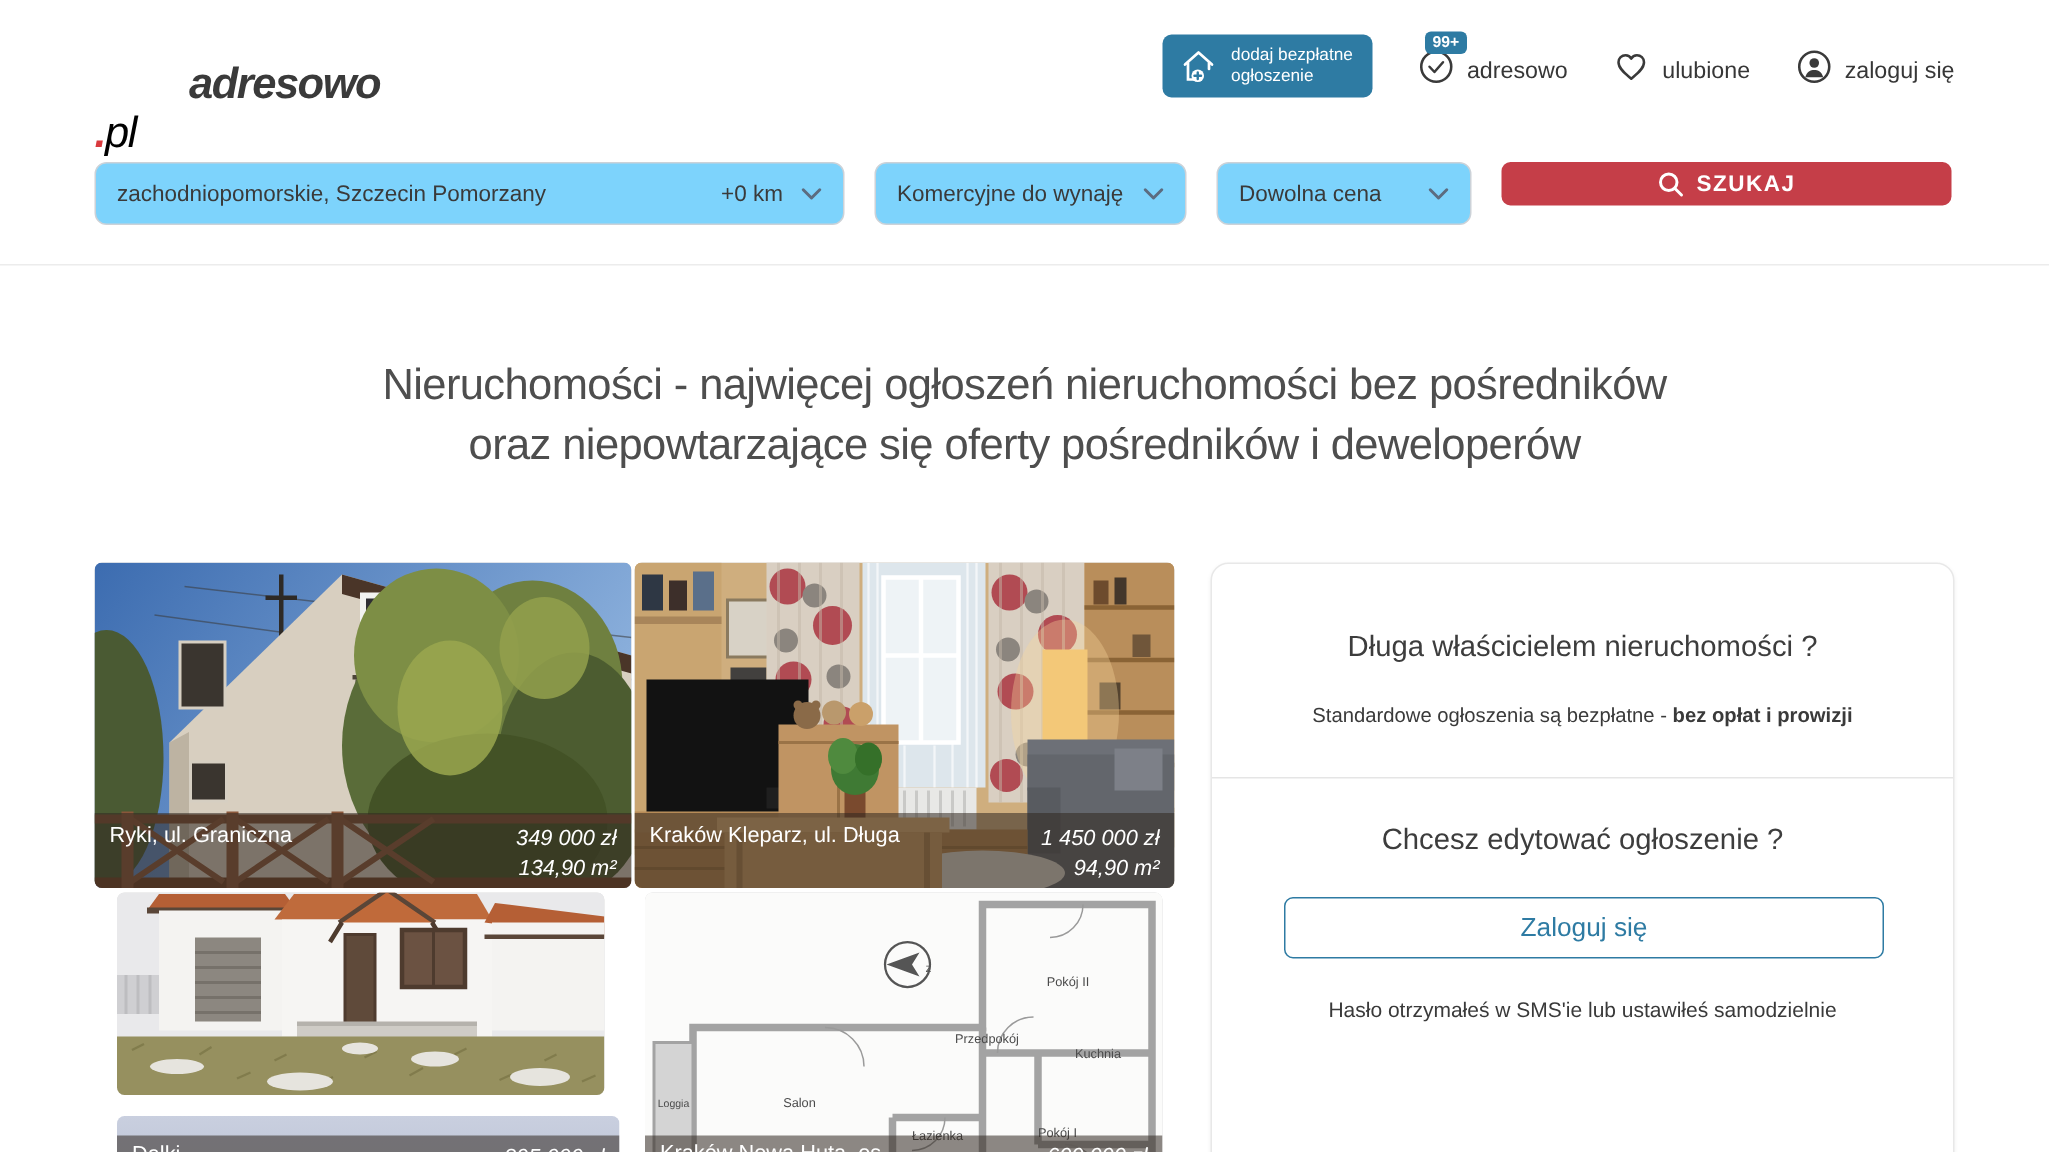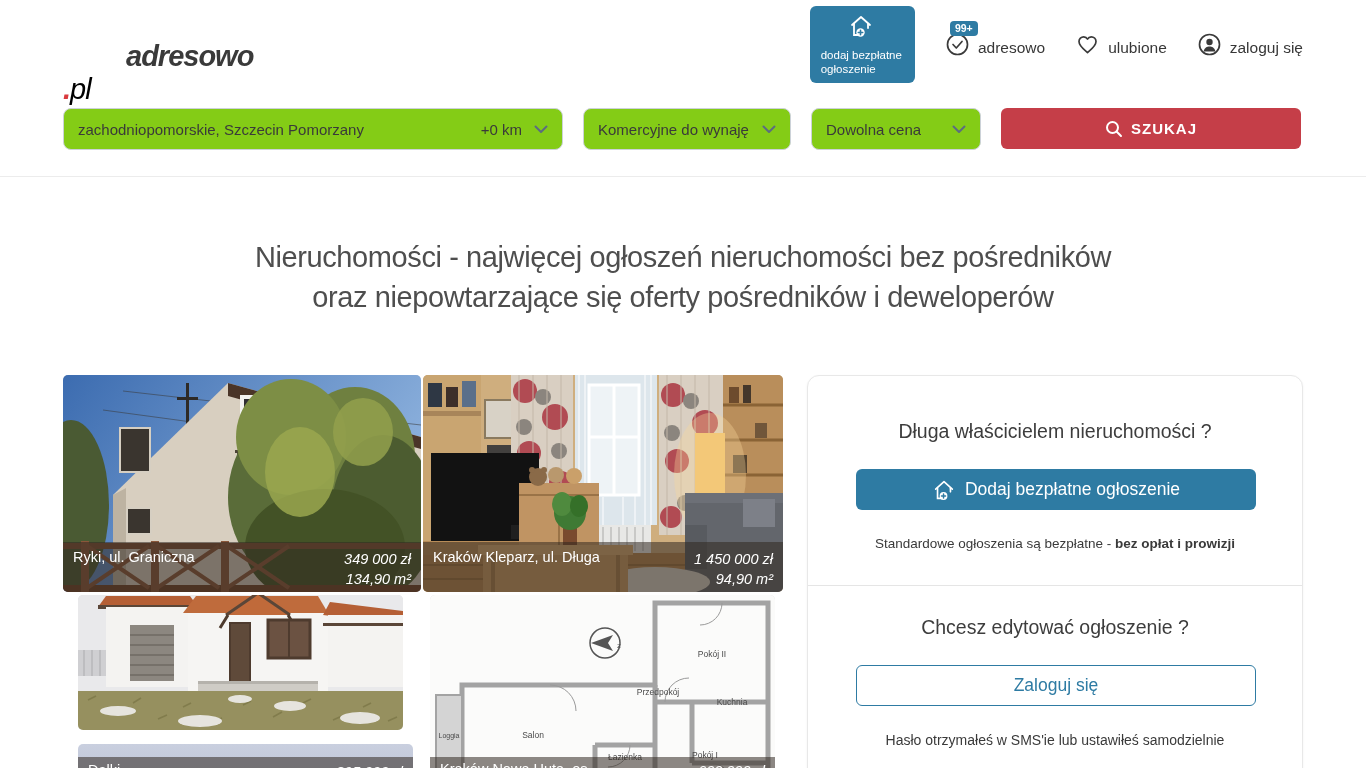--- a/index.html
+++ b/index.html
@@ -8,36 +8,36 @@
 
   
   .topbar { height:88px; display:flex; align-items:center; justify-content:space-between; padding:0 63px; background:#fff; }
   .logo { font-style:italic; font-size:29px; letter-spacing:-1px; cursor:pointer; white-space:nowrap; }
   .logo .main { font-weight:700; color:#3a3a3a; }
   .logo .dot { font-weight:700; color:#d93a3e; }
   .logo .tld { font-weight:400; color:#000000; }
   .topnav { display:flex; align-items:center; gap:30px; }
   .btn-add-small { background:#2e7ba3; color:#fff; border:none; border-radius:6px; padding:7px 13px 7px 11px;
     display:flex; align-items:center; gap:9px; font-size:11.5px; line-height:14px; text-align:left; cursor:pointer;
-    font-family:inherit;flex-direction:column; }
+    font-family:inherit; }
   .navitem { display:flex; align-items:flex-end; gap:8px; font-size:15.5px; color:#373737; cursor:pointer; position:relative; }
   .icon-wrap { position:relative; display:flex; }
   .badge { position:absolute; top:-11px; left:5px; background:#2e7ba3; color:#fff; font-size:10.5px; font-weight:700;
     padding:1px 5px 2px; border-radius:4px; line-height:12px; }
 
   
   .searchbar { display:flex; gap:20px; padding:20px 63px 26px; border-bottom:1px solid #ececec; background:#fff; }
-  .field { height:42px; border:1px solid #ccd2d8; border-radius:8px; background:#84cc16; display:flex; align-items:center;
+  .field { height:42px; border:1px solid #ccd2d8; border-radius:8px; background:#7dd3fc; display:flex; align-items:center;
     justify-content:space-between; padding:0 14px; font-size:15px; color:#3a3a3a; cursor:pointer; overflow:hidden; white-space:nowrap; }
   .field-location { width:500px; }
   .field-location .right { display:flex; align-items:center; gap:12px; }
   .field-category { width:208px; }
   .field-price { width:170px; }
   .field .val { overflow:hidden; text-overflow:clip; }
-  .btn-search { width:300px; height:41px; background:#c53e48; border:none; border-radius:6px; color:#fff;
+  .btn-search { width:300px; height:29px; background:#c53e48; border:none; border-radius:6px; color:#fff;
     font-size:15px; font-weight:700; letter-spacing:1px; display:flex; align-items:center; justify-content:center; gap:8px;
     cursor:pointer; font-family:inherit; }
 
   
   .hero h1 { margin-top:60px; text-align:center; font-size:29px; font-weight:400; color:#4e4e4e;
     line-height:40px; letter-spacing:-0.4px; }
   .hero h1 span { display:block; }
 
   
   .main { display:flex; gap:24px; padding:0 63px; margin-top:58px; }
@@ -400,30 +400,20 @@
             </span>
           </div>
         </div>
       </div>
     </div>
   </div>
 
   <aside class="sidecard">
     <div class="side-sec">
       <h2>Długa właścicielem nieruchomości ?</h2>
-      <button class="btn-side btn-teal">
-        <svg width="24" height="24" viewBox="0 0 26 26" fill="none">
-          <path d="M4 12 L13 4 L22 12" stroke="#fff" stroke-width="1.8" stroke-linecap="round" stroke-linejoin="round"></path>
-          <path d="M6 11 V22 H11" stroke="#fff" stroke-width="1.8" stroke-linecap="round"></path>
-          <path d="M20 11 V15" stroke="#fff" stroke-width="1.8" stroke-linecap="round"></path>
-          <circle cx="12.5" cy="19.5" r="4.2" fill="#fff"></circle>
-          <path d="M12.5 17.3 V21.7 M10.3 19.5 H14.7" stroke="#2e7ba3" stroke-width="1.6" stroke-linecap="round"></path>
-        </svg>
-        <span>Dodaj bezpłatne ogłoszenie</span>
-      </button>
       <div class="side-note">
         <span>Standardowe ogłoszenia są bezpłatne - </span><b>bez opłat i prowizji</b>
       </div>
     </div>
     <div class="side-sec second">
       <h2>Chcesz edytować ogłoszenie ?</h2>
       <button class="btn-side btn-outline">
         <span>Zaloguj się</span>
       </button>
       <div class="side-note side-note2">Hasło otrzymałeś w SMS'ie lub ustawiłeś samodzielnie</div>

